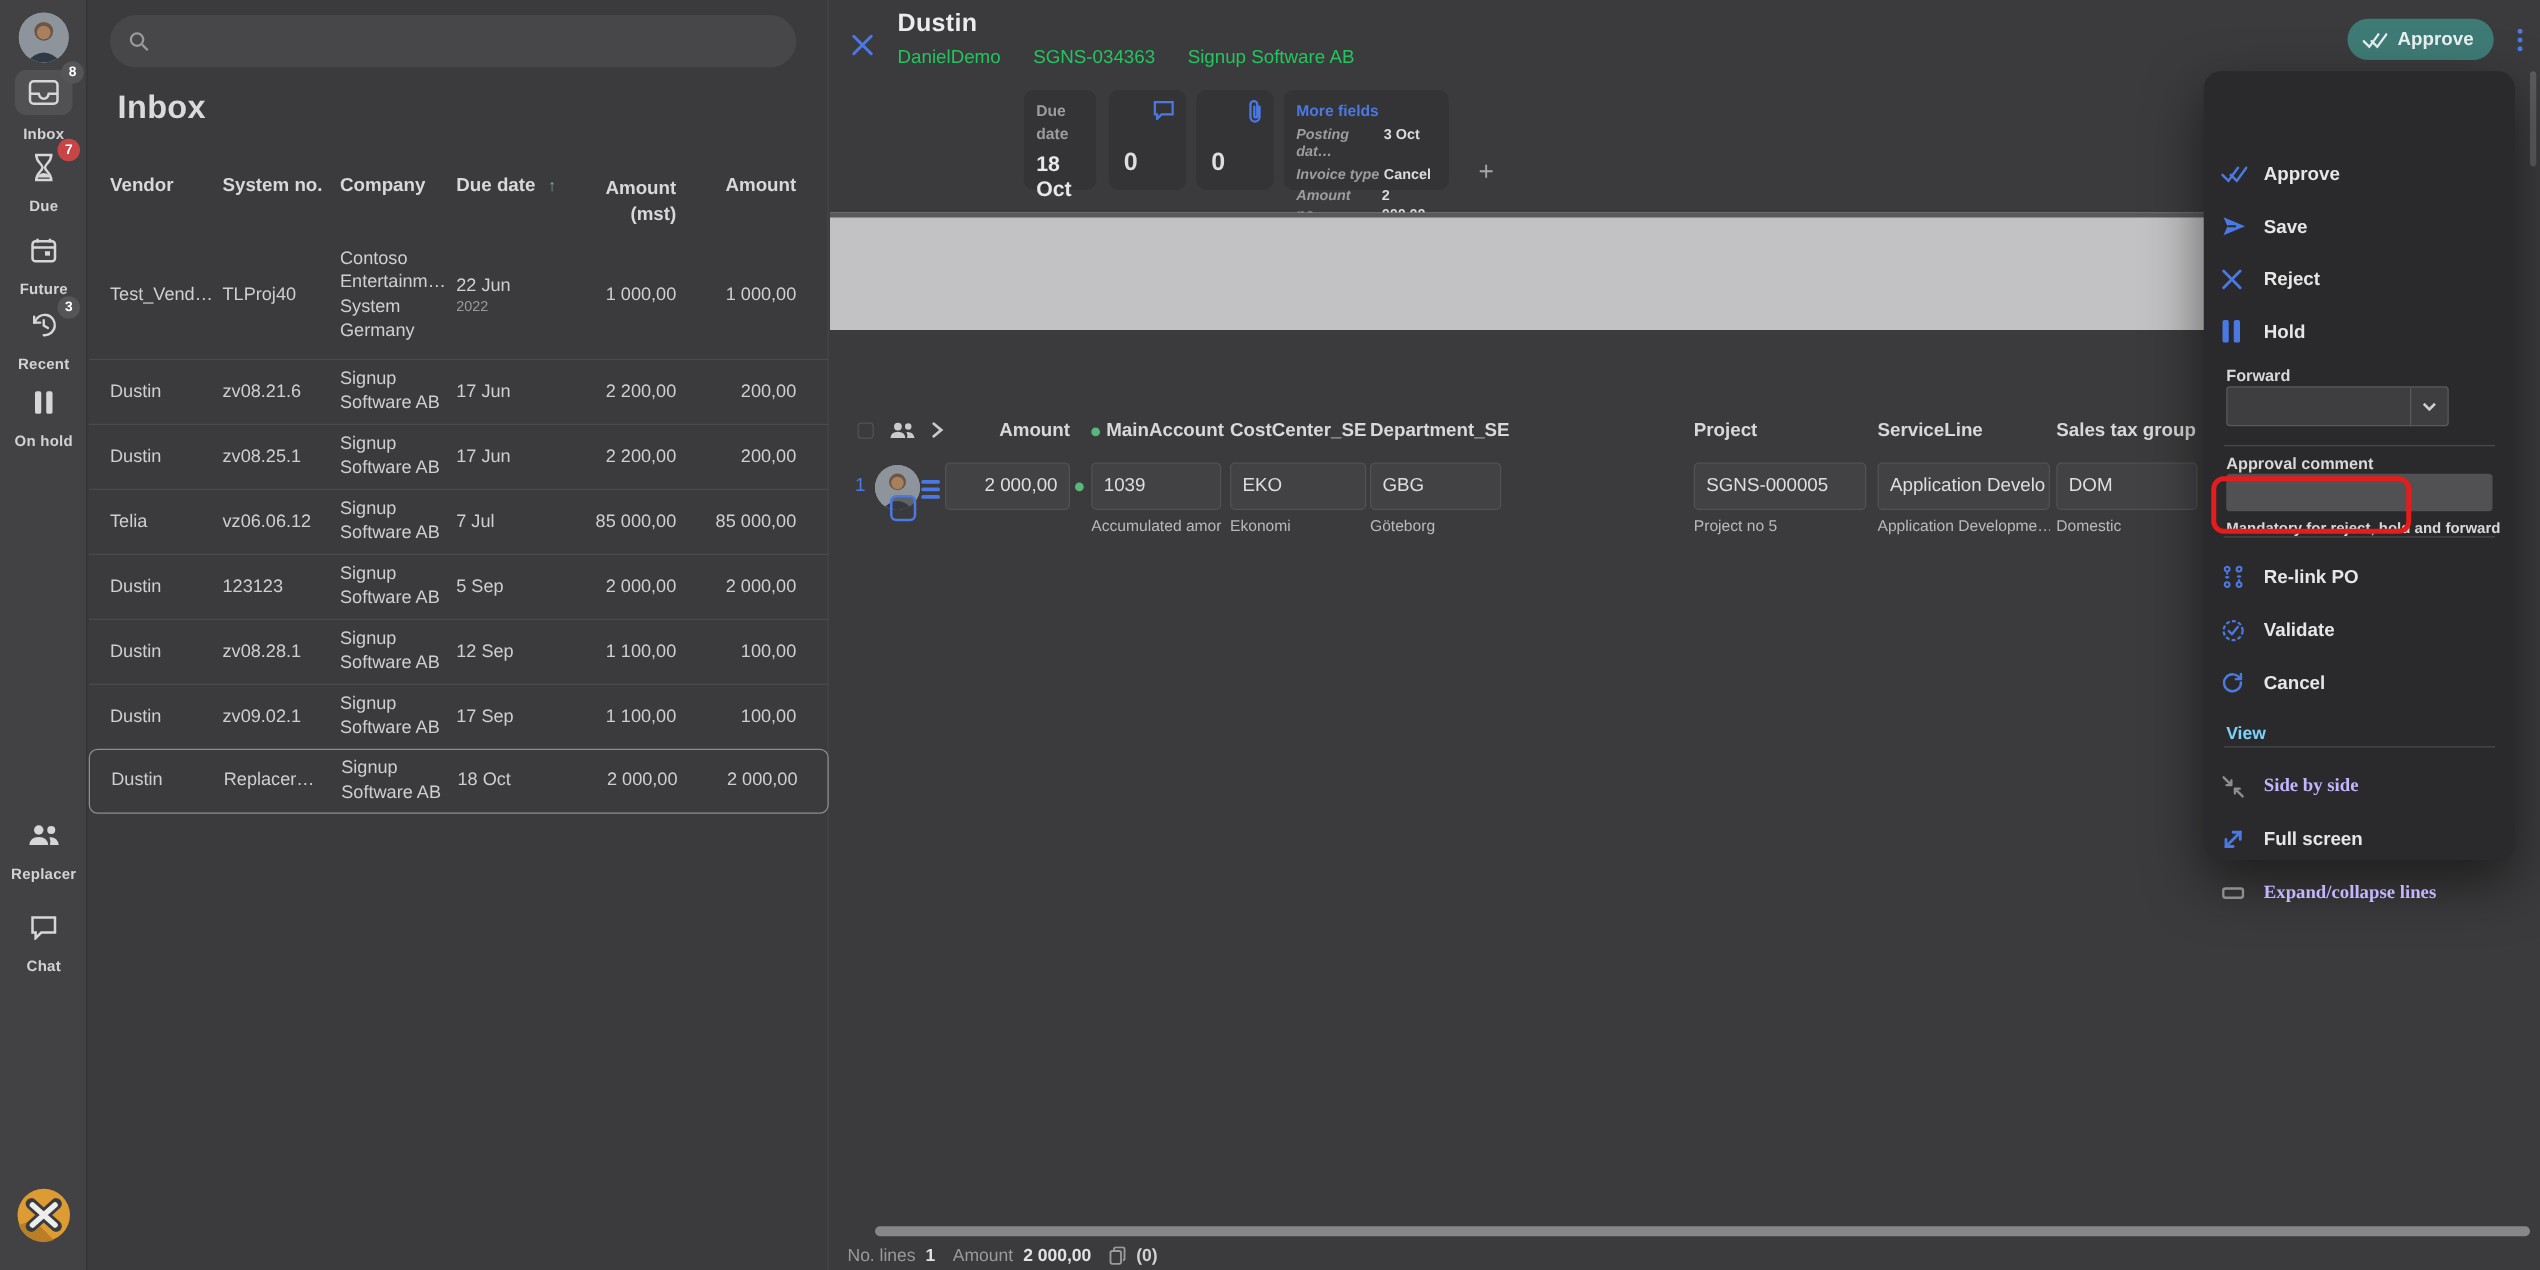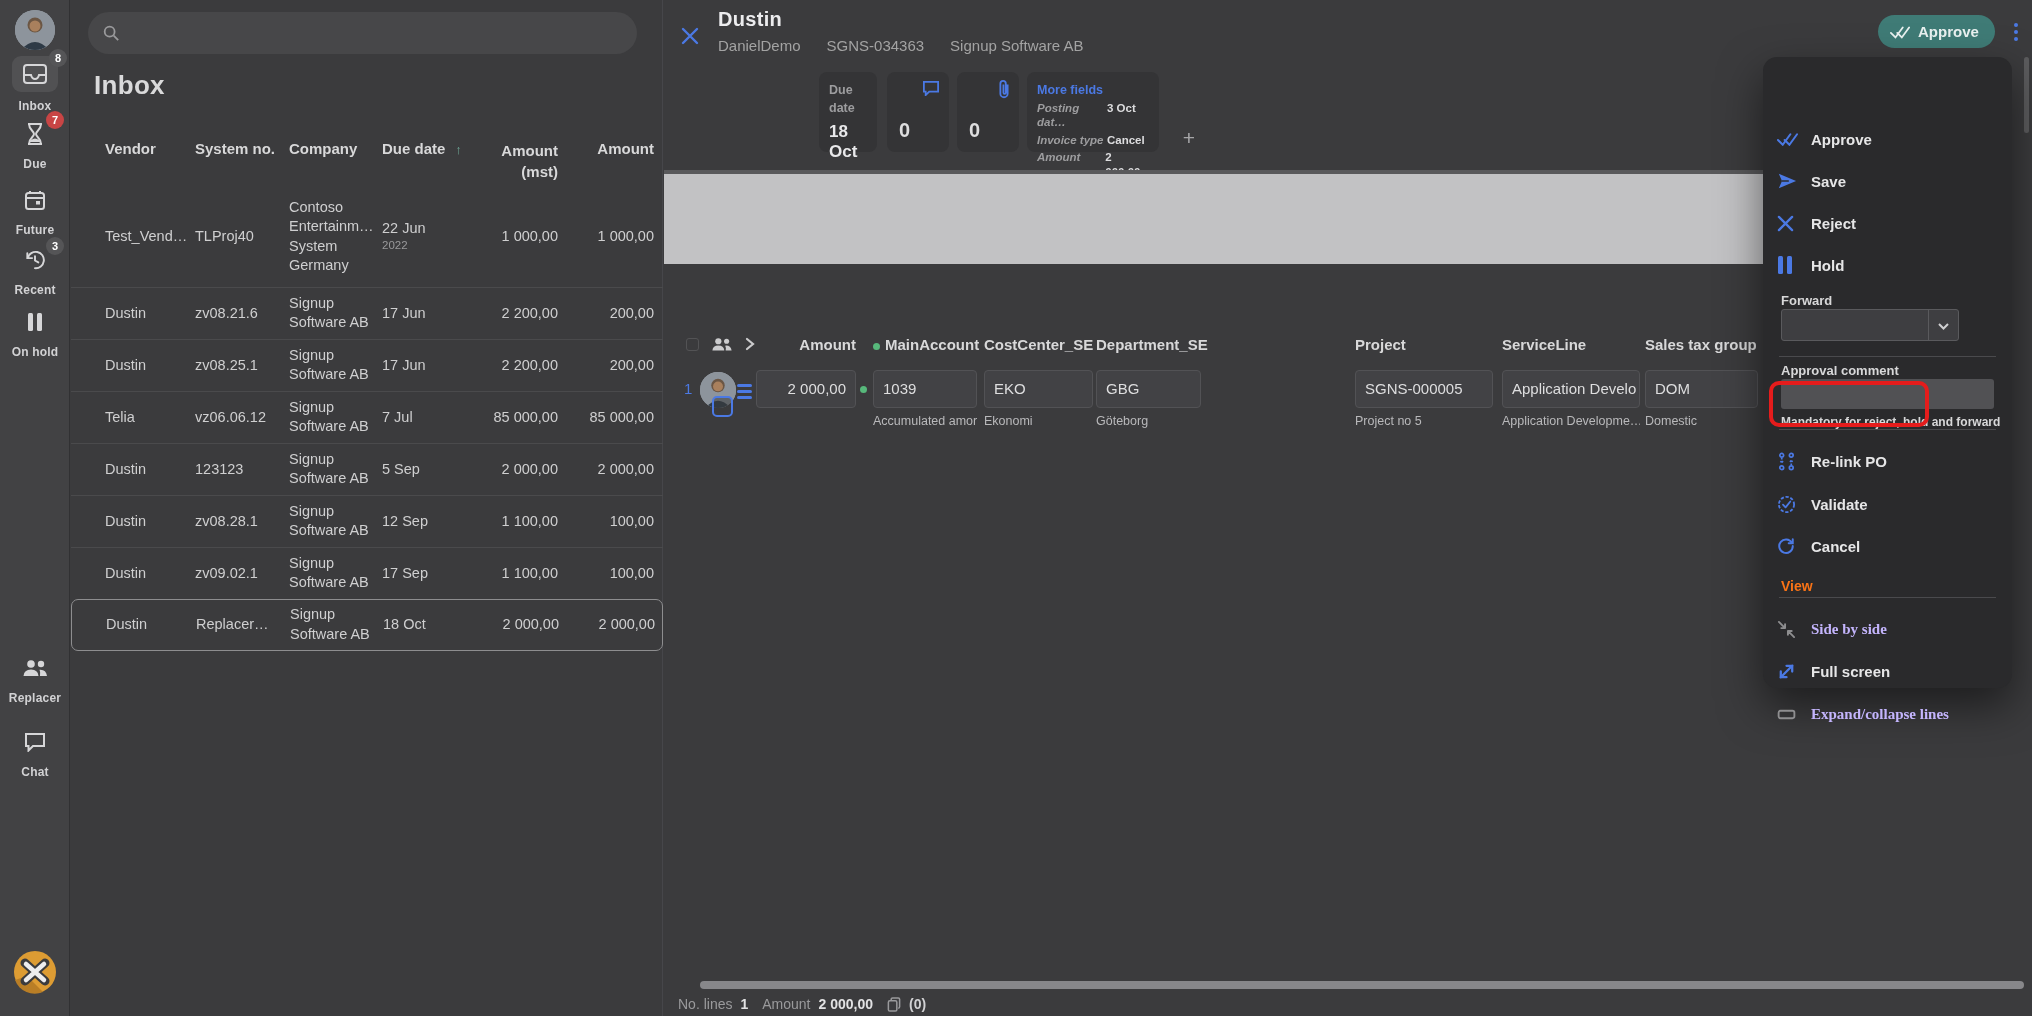--- a/index.html
+++ b/index.html
@@ -25,38 +25,38 @@
   
   .list-panel { position:absolute; left:71px; top:0; width:592px; height:1016px; background:#3b3b3d; border-right:1px solid #46464a; }
   .searchbar { position:absolute; left:17px; top:12px; width:549px; height:42px; background:#474749; border-radius:21px; display:flex; align-items:center; padding:0 14px; }
   .searchbar .ic { color:#9a9a9c; margin-right:8px; }
   .searchbar input { flex:1; background:transparent; border:none; outline:none; color:#d8d8da; font-size:16px; font-family:inherit; }
   .searchbar input::placeholder { color:#8f8f91; }
   .panel-title { position:absolute; left:23px; top:70px; font-size:26px; font-weight:bold; color:#dadadb; letter-spacing:.3px; }
 
   .inv-table { position:absolute; left:0; top:138px; width:592px; }
   .inv-hrow, .inv-row { position:relative; }
-  .cell { position:absolute; font-size:14.5px; color:#cfcfd0;margin-left:17px; }
+  .cell { position:absolute; font-size:14.5px; color:#cfcfd0; }
   .c-vendor{left:17px; width:88px;} .c-invoice{left:107px; width:92px;} .c-company{left:201px; width:92px;}
   .c-due{left:294px; width:88px;} .c-amst{left:360px; width:110px; text-align:right;} .c-amt{left:476px; width:90px; text-align:right;}
   .inv-hrow { height:48px; }
   .inv-hrow .cell { font-weight:bold; color:#d8d8d9; font-size:15px; top:2px; }
   .sort-arrow { color:#6fa796; font-size:13px; margin-left:10px; font-weight:bold; }
   .h2line { line-height:1.4; }
   .inv-row { height:52px; border-top:1px solid #4a4a4c; cursor:pointer; }
   .inv-row:first-of-type { border-top:none; }
   .inv-row.tall { height:101px; }
   .inv-row .cell { top:50%; transform:translateY(-50%); line-height:1.35; }
   .due-sub { display:block; font-size:11.5px; color:#99999b; }
   .inv-row.selected { border:1px solid #8d8d8f; border-radius:7px; }
 
   
   .detail-close { position:absolute; left:679px; top:25px; width:22px; height:22px; color:#4b79e4; cursor:pointer; }
   .detail-title { position:absolute; left:718px; top:8px; font-size:20px; font-weight:bold; color:#ececee; letter-spacing:.3px; }
-  .detail-sub { position:absolute; left:718px; top:37px; font-size:15px; color:#a3a3a3; }
+  .detail-sub { position:absolute; left:718px; top:37px; font-size:15px; color:#22c55e; }
   .detail-sub span { margin-right:26px; }
   .approve-btn { position:absolute; left:1878px; top:15px; height:33px; padding:0 16px 0 12px; background:#3f7b76; color:#e9f1f0;
                  border:none; border-radius:17px; font-size:15px; font-weight:bold; font-family:inherit; display:flex; align-items:center; gap:8px; cursor:pointer; }
   .kebab { position:absolute; left:2008px; top:20px; width:16px; height:26px; color:#4b79e4; cursor:pointer; text-align:center; }
   .kebab i { display:block; width:4px; height:4px; border-radius:50%; background:currentColor; margin:3px auto; }
 
   
   .card { position:absolute; top:72px; height:80px; background:#343436; border-radius:8px; padding:8px 10px; }
   .card-label { font-size:12.5px; color:#9d9d9f; font-weight:bold; }
   .card-label.blue { color:#4b79e4; }
@@ -123,21 +123,21 @@
   .fw-label { top:236px; color:#d8d8d9; }
   .fw-select { position:absolute; left:18px; top:252px; width:178px; height:32px; background:#3e3e41; border:1px solid #5a5a5d; border-radius:3px;
                color:#d8d8da; cursor:pointer; }
   .fw-select .chev { position:absolute; right:0; top:0; width:30px; height:30px; border-left:1px solid #5a5a5d; color:#cfcfd1; text-align:center; line-height:30px; }
   .menu-div { position:absolute; left:16px; width:217px; border-top:1px solid #4a4a4d; }
   .d-1{top:299px} .d-2{top:372px} .d-3{top:540px}
   .cm-label { top:306px; color:#d8d8d9; }
   .cm-input { position:absolute; left:18px; top:322px; width:213px; height:30px; background:#515154; border:none; border-radius:3px;
               color:#e6e6e7; font-family:inherit; font-size:14px; padding:0 8px; outline:none; }
   .cm-helper { position:absolute; left:18px; top:358px; font-size:12px; font-weight:bold; color:#d8d8d9; white-space:nowrap; }
-  .view-label { top:521px; color:#f97316; font-size:14px; }
+  .view-label { top:521px; color:#7dd3fc; font-size:14px; }
 
   
   .annotation { position:absolute; left:1769px; top:381px; width:160px; height:46px; border:4px solid #e51c1c; border-radius:10px;
                 z-index:9; pointer-events:none; }
 
   .ic svg { display:block; }
   .ic { display:inline-block; }
 </style>
 </head>
 <body>

